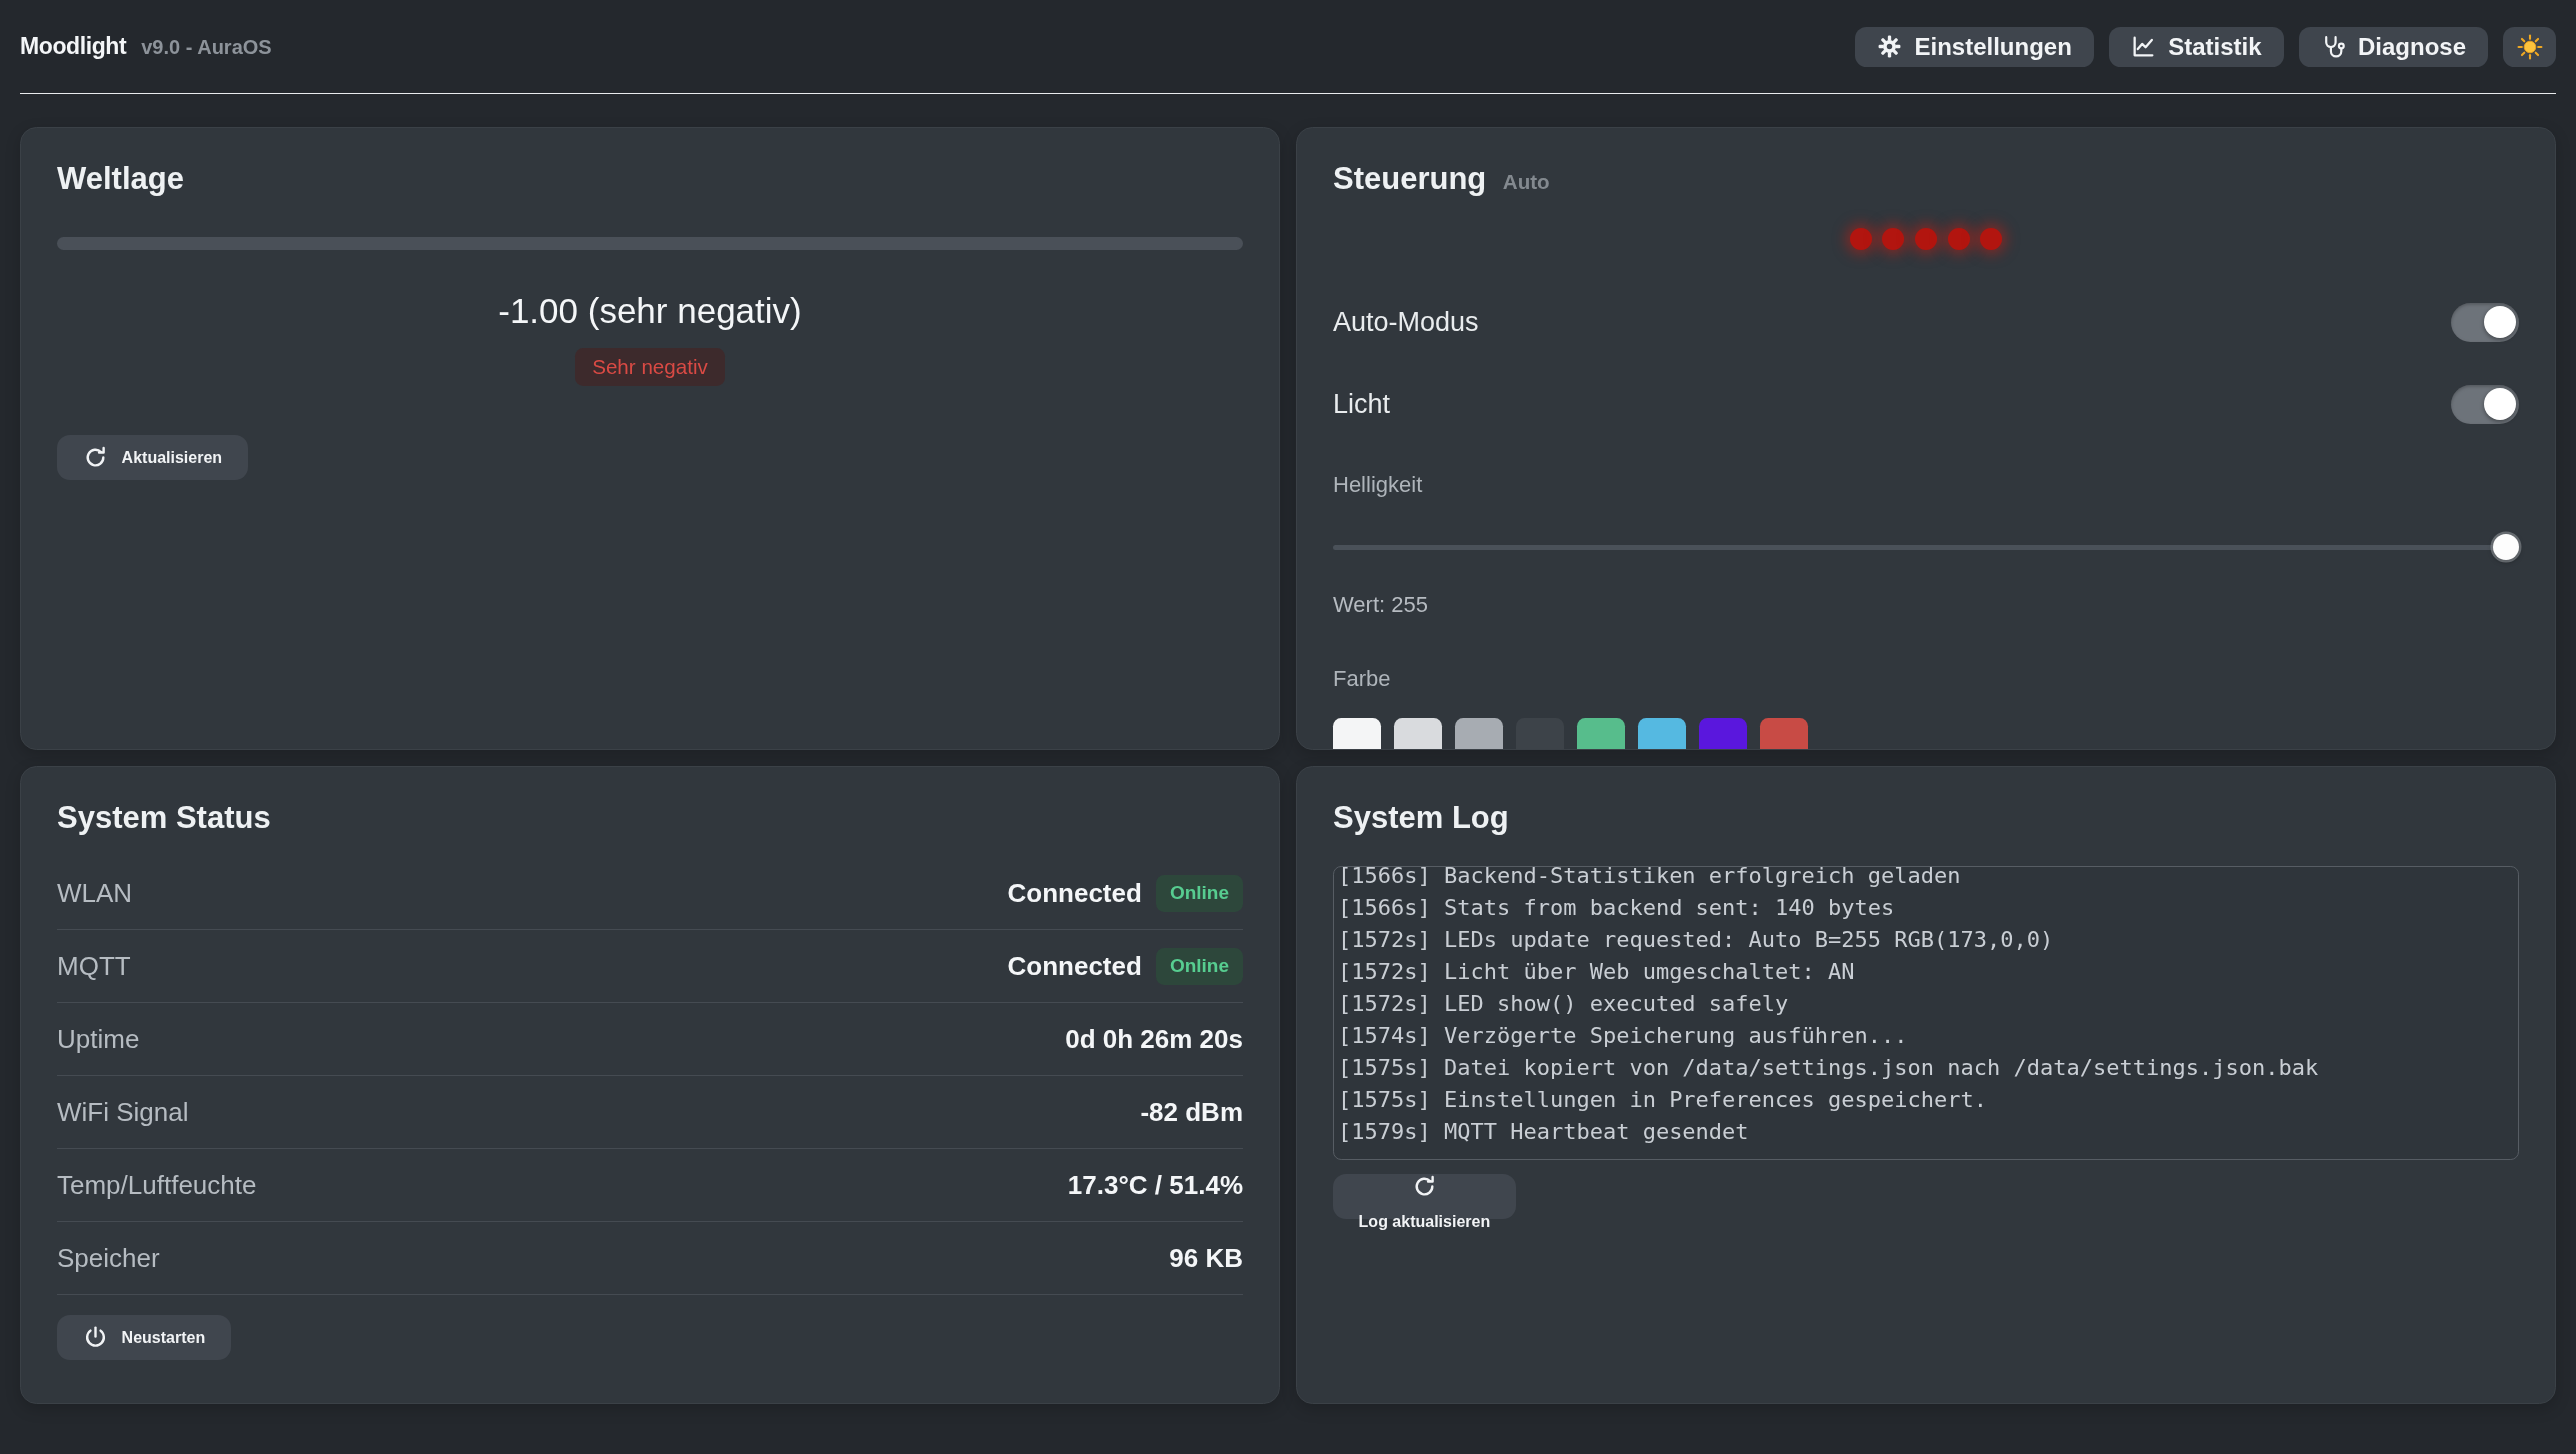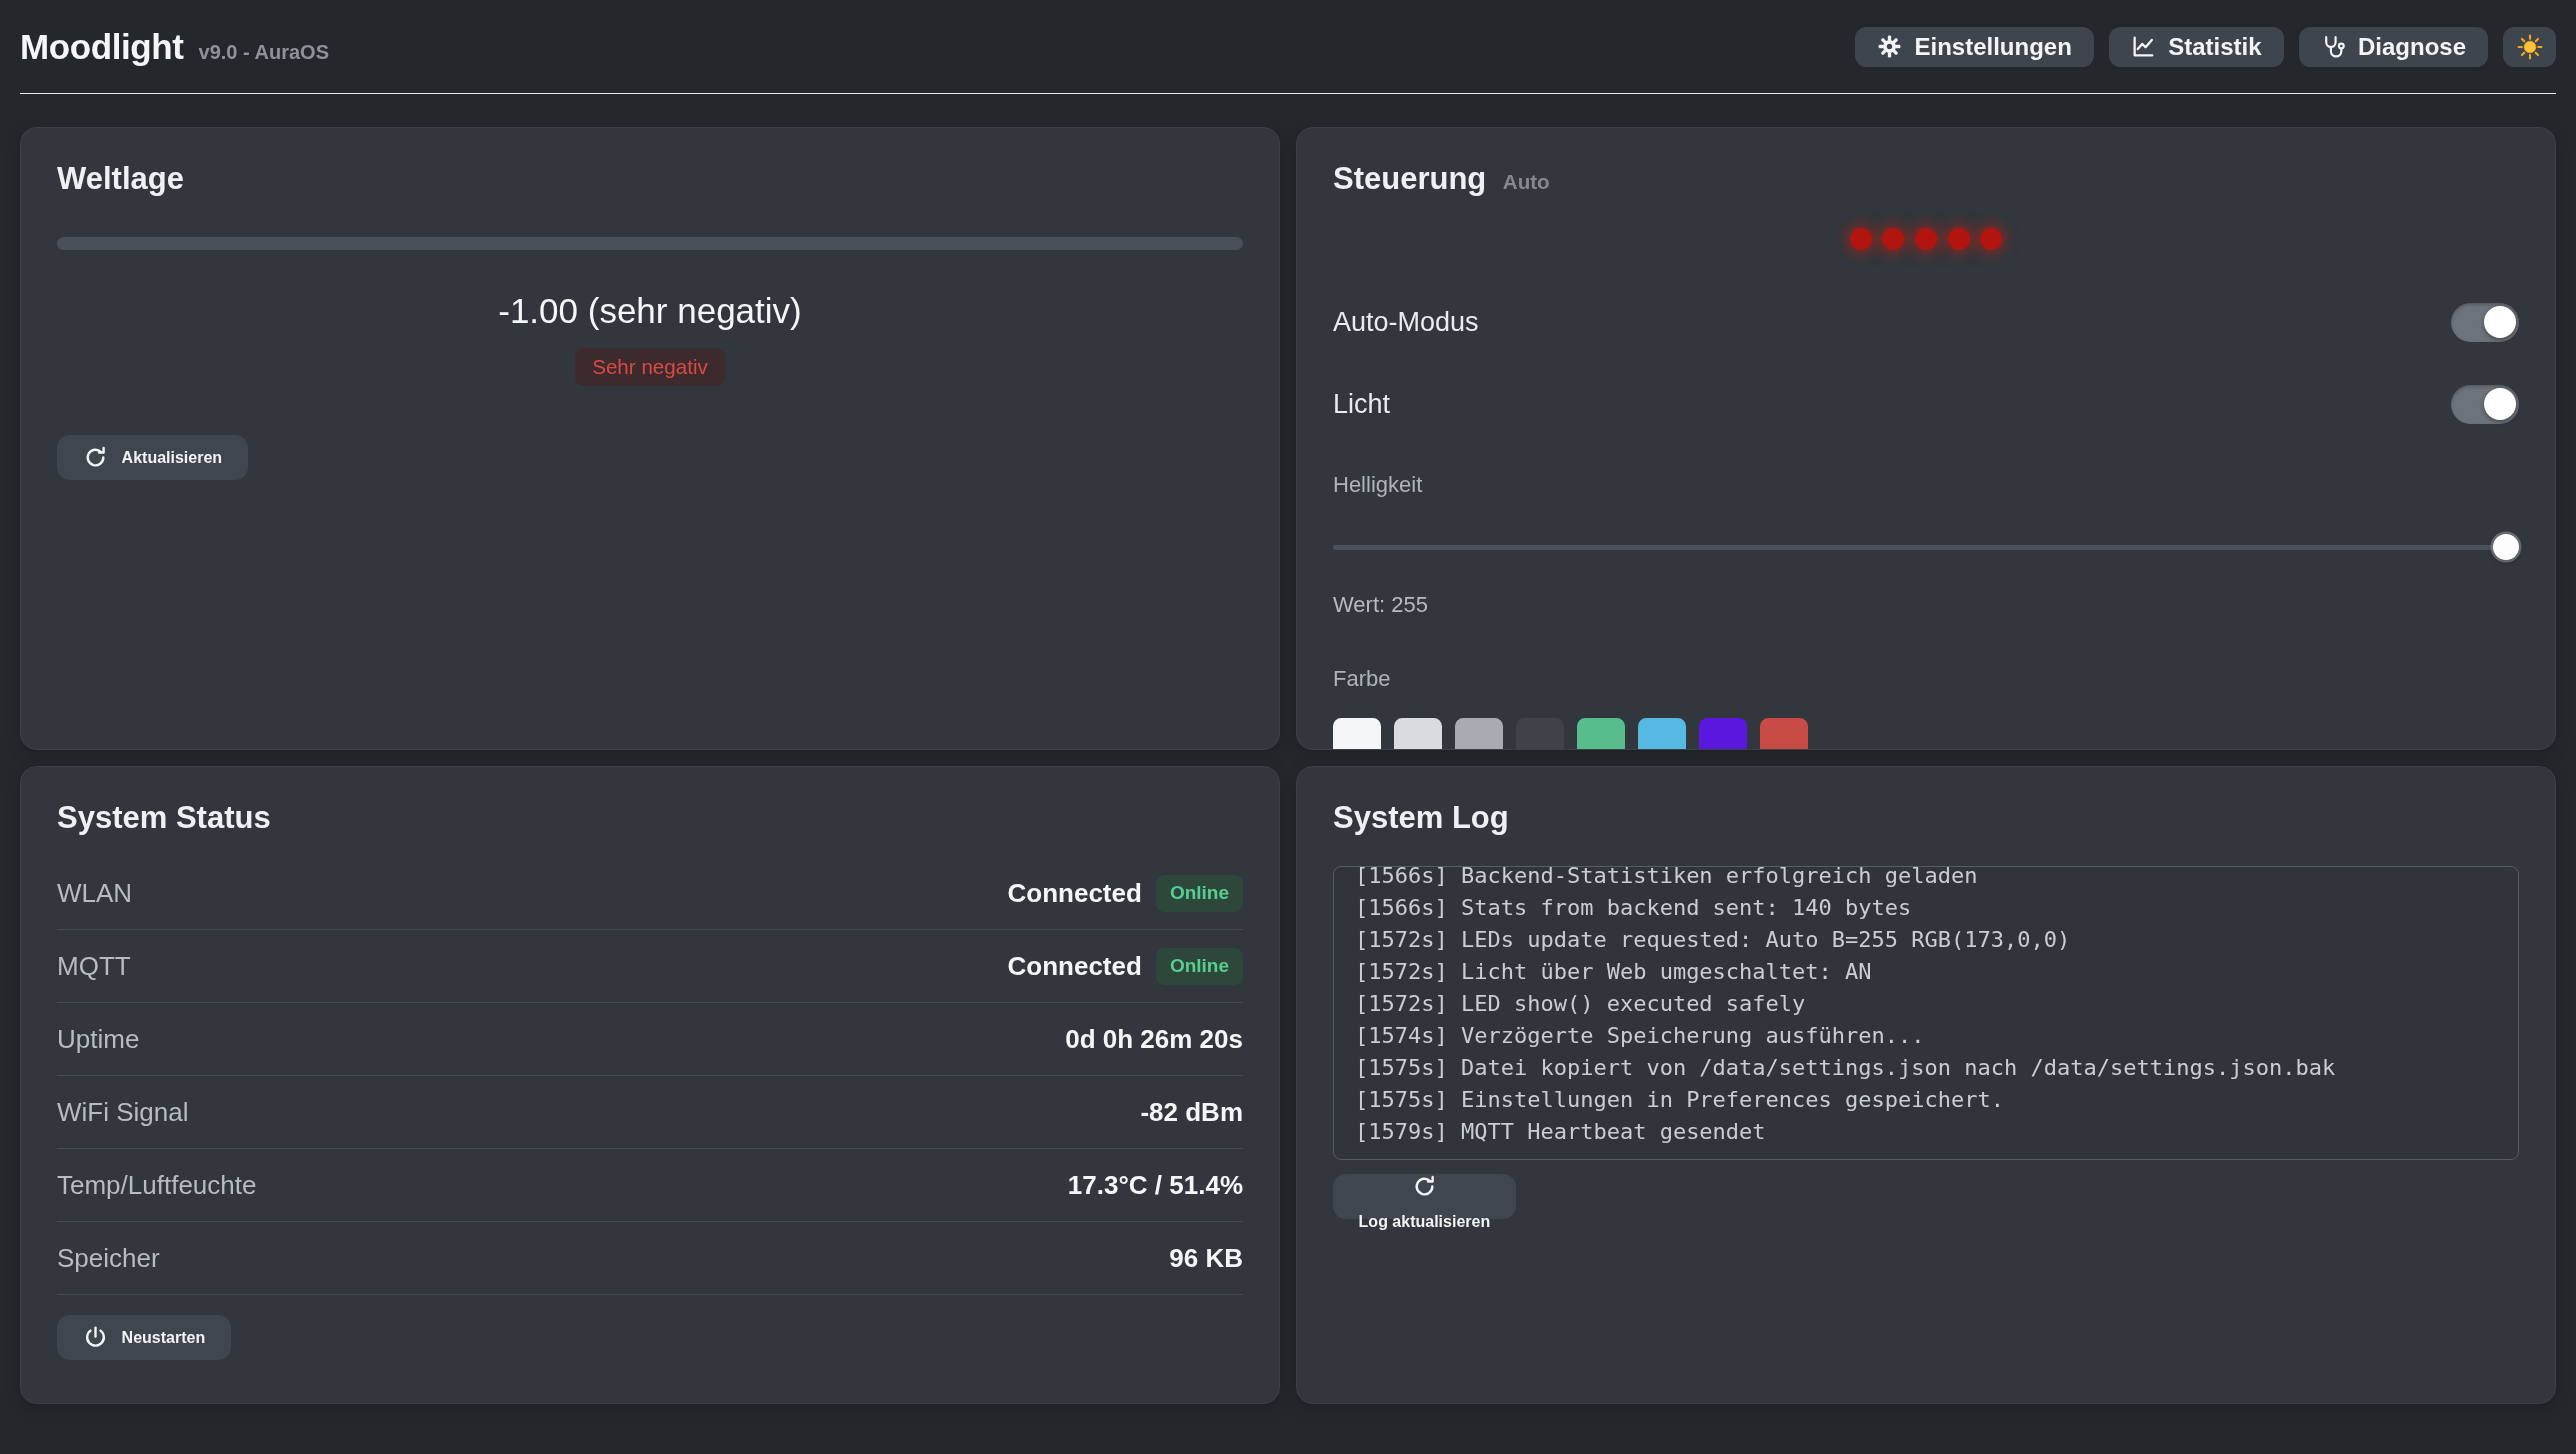--- a/index.html
+++ b/index.html
@@ -12,21 +12,21 @@
   }
 
   
   .topbar {
     height:94px;
     margin:0 20px;
     border-bottom:1.6px solid #e9ebed;
     display:flex; align-items:center; justify-content:space-between;
   }
   .brand { display:flex; align-items:baseline; gap:15px; }
-  .brand-title { font-size:35px; font-weight:700; color:#f4f6f8; letter-spacing:-0.4px; }
+  .brand-title { font-size:23px; font-weight:700; color:#f4f6f8; letter-spacing:-0.4px; }
   .brand-sub { font-size:20px; font-weight:700; color:#8d939a; }
   .nav { display:flex; align-items:center; gap:15px; }
   .nav-btn {
     display:inline-flex; align-items:center; gap:12.4px;
     height:40px; padding:0 22px;
     background:#3f454d; border:none; border-radius:11.5px;
     color:#f2f4f6; font-family:inherit; font-size:24px; font-weight:700;
     cursor:pointer;
   }
   .nav-btn.icon-only { width:53px; padding:0; justify-content:center; }
@@ -117,21 +117,21 @@
   .online-badge {
     font-size:19px; font-weight:700; color:#57cd90; background:#2d473b;
     padding:7.4px 14px; border-radius:8.2px;
   }
   .restart-btn { margin-top:20px; }
 
   
   .logbox {
     margin-top:30px; height:294px;
     border:1.6px solid #575d64; border-radius:8.2px;
-    background:#2f353b; padding:0 21px; overflow:hidden;
+    background:#2f353b; padding:0 4px; overflow:hidden;
   }
   .log-lines { margin-top:-7.4px; }
   .log-line {
     font-family:"DejaVu Sans Mono", monospace;
     font-size:22px; line-height:32px; color:#c9ced4;
     white-space:pre; overflow:hidden;
   }
   .log-btn { margin-top:14px;flex-direction:column; }
 </style>
 </head>

